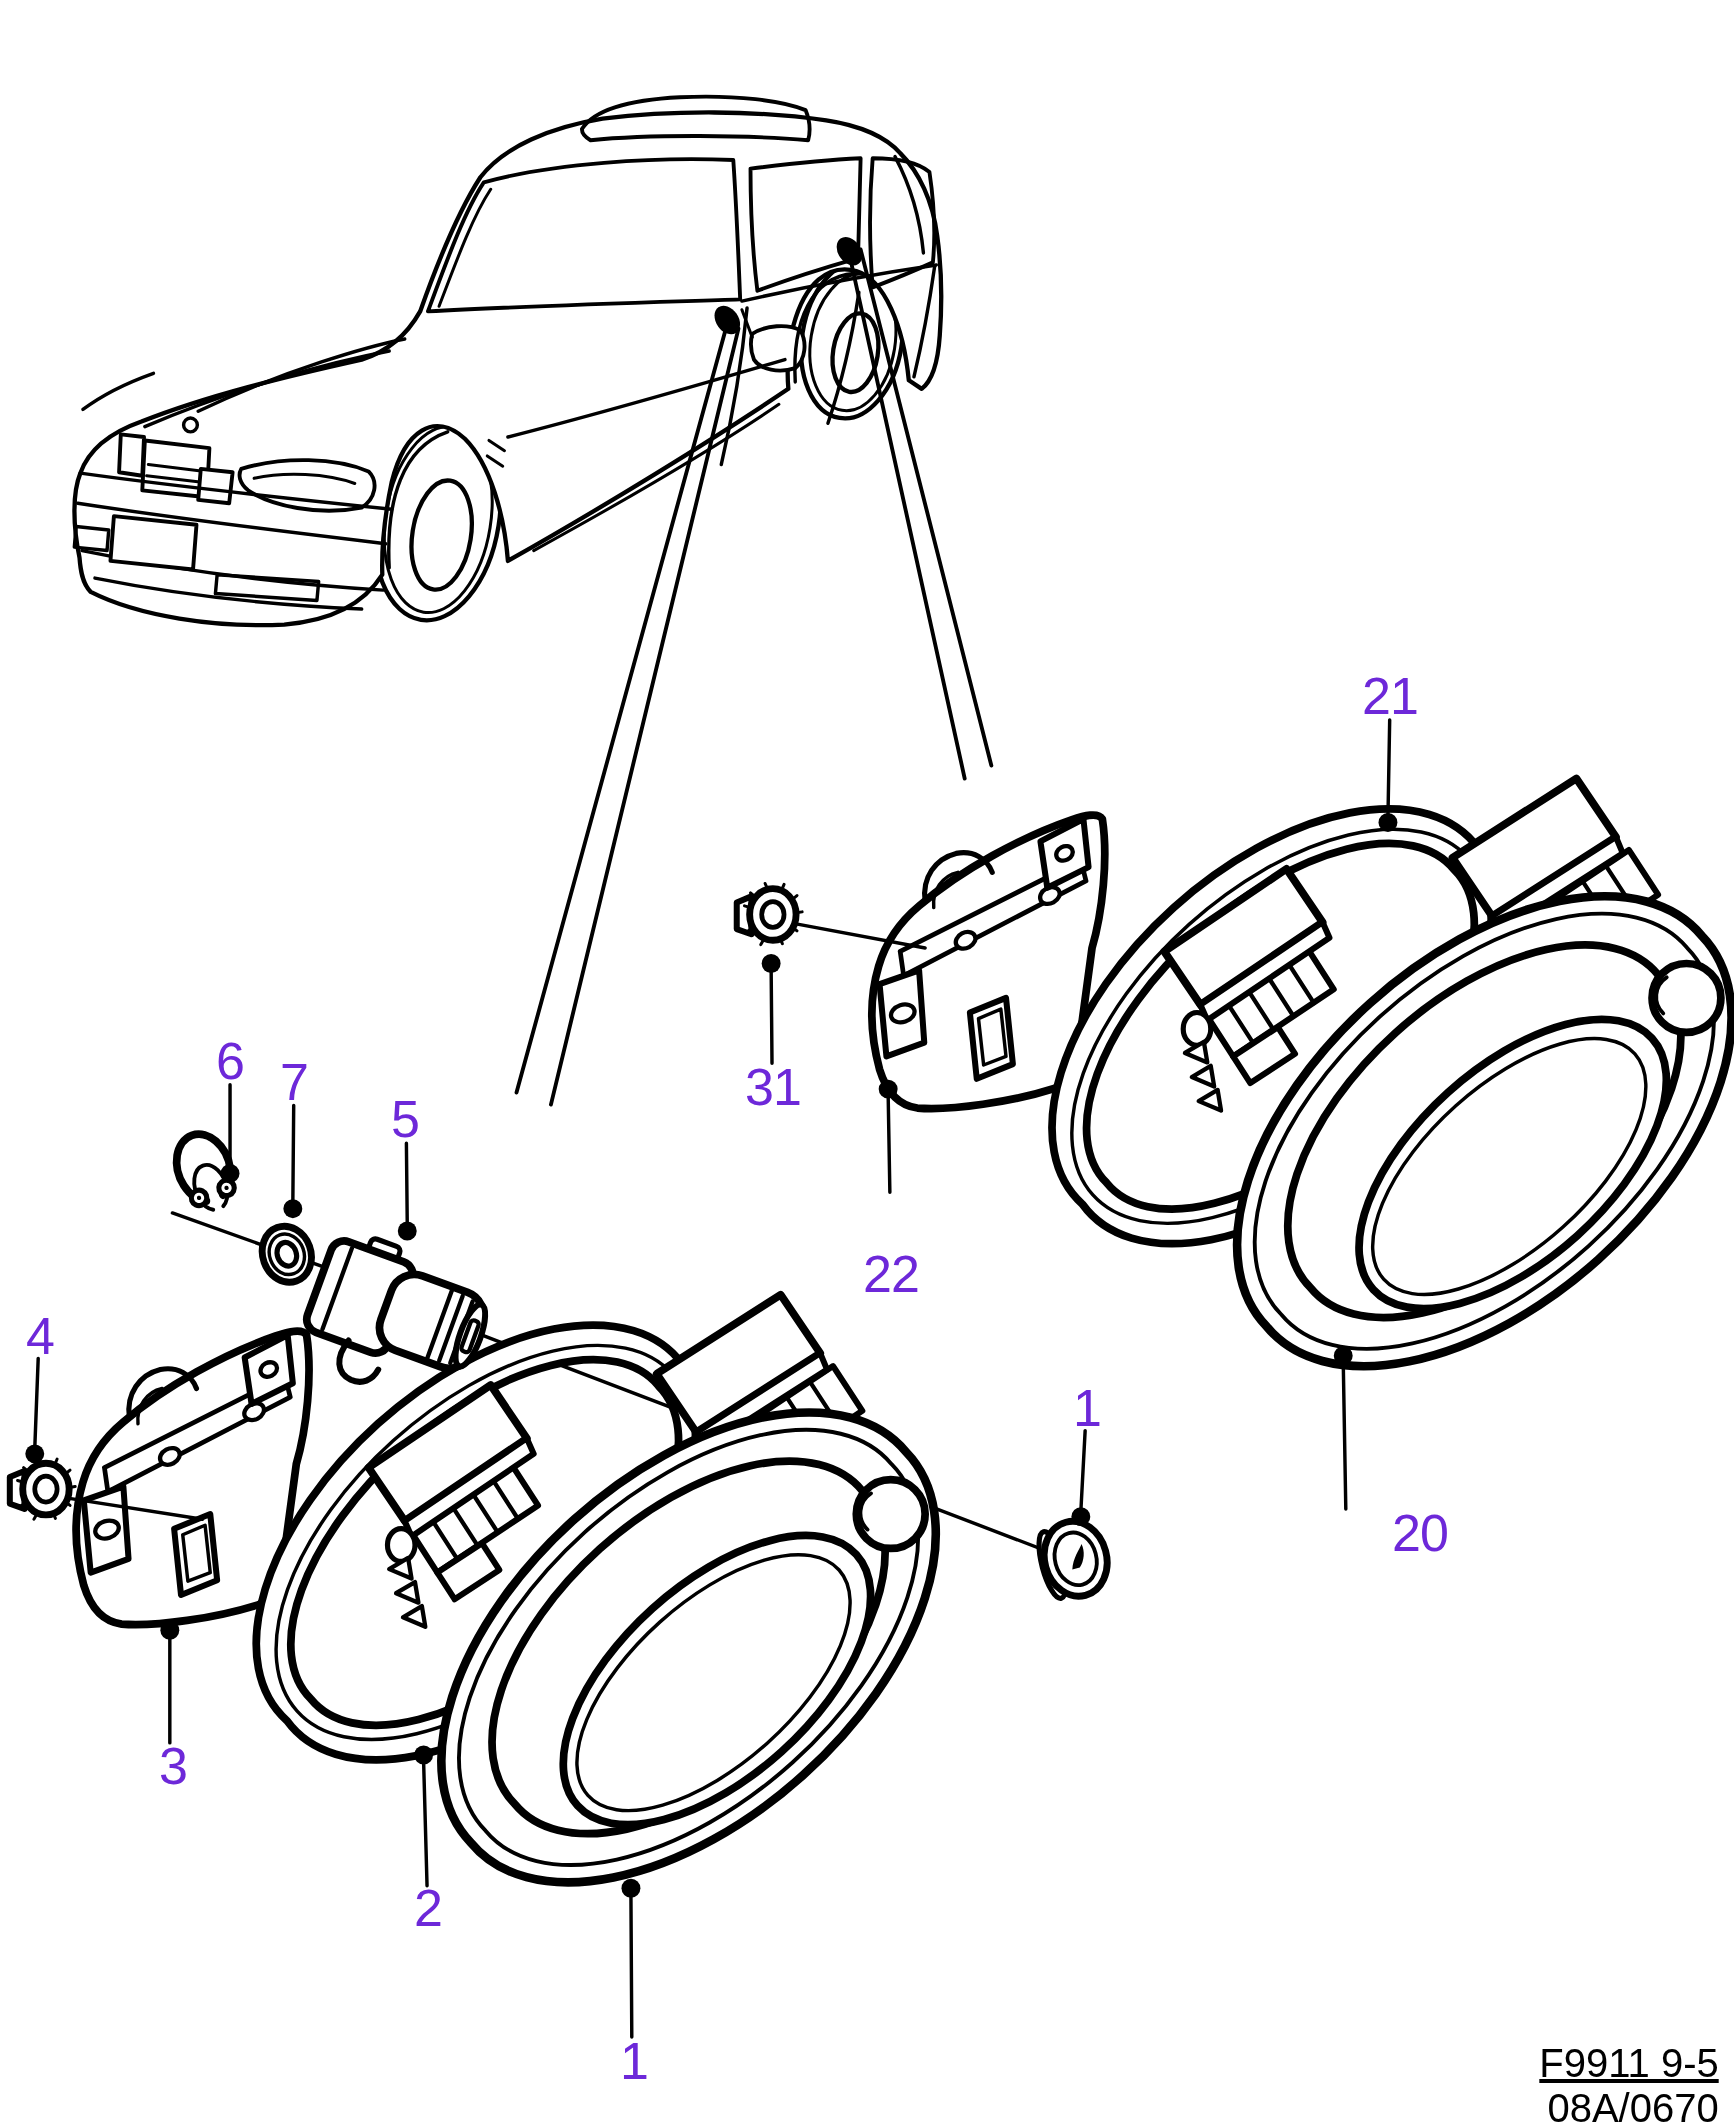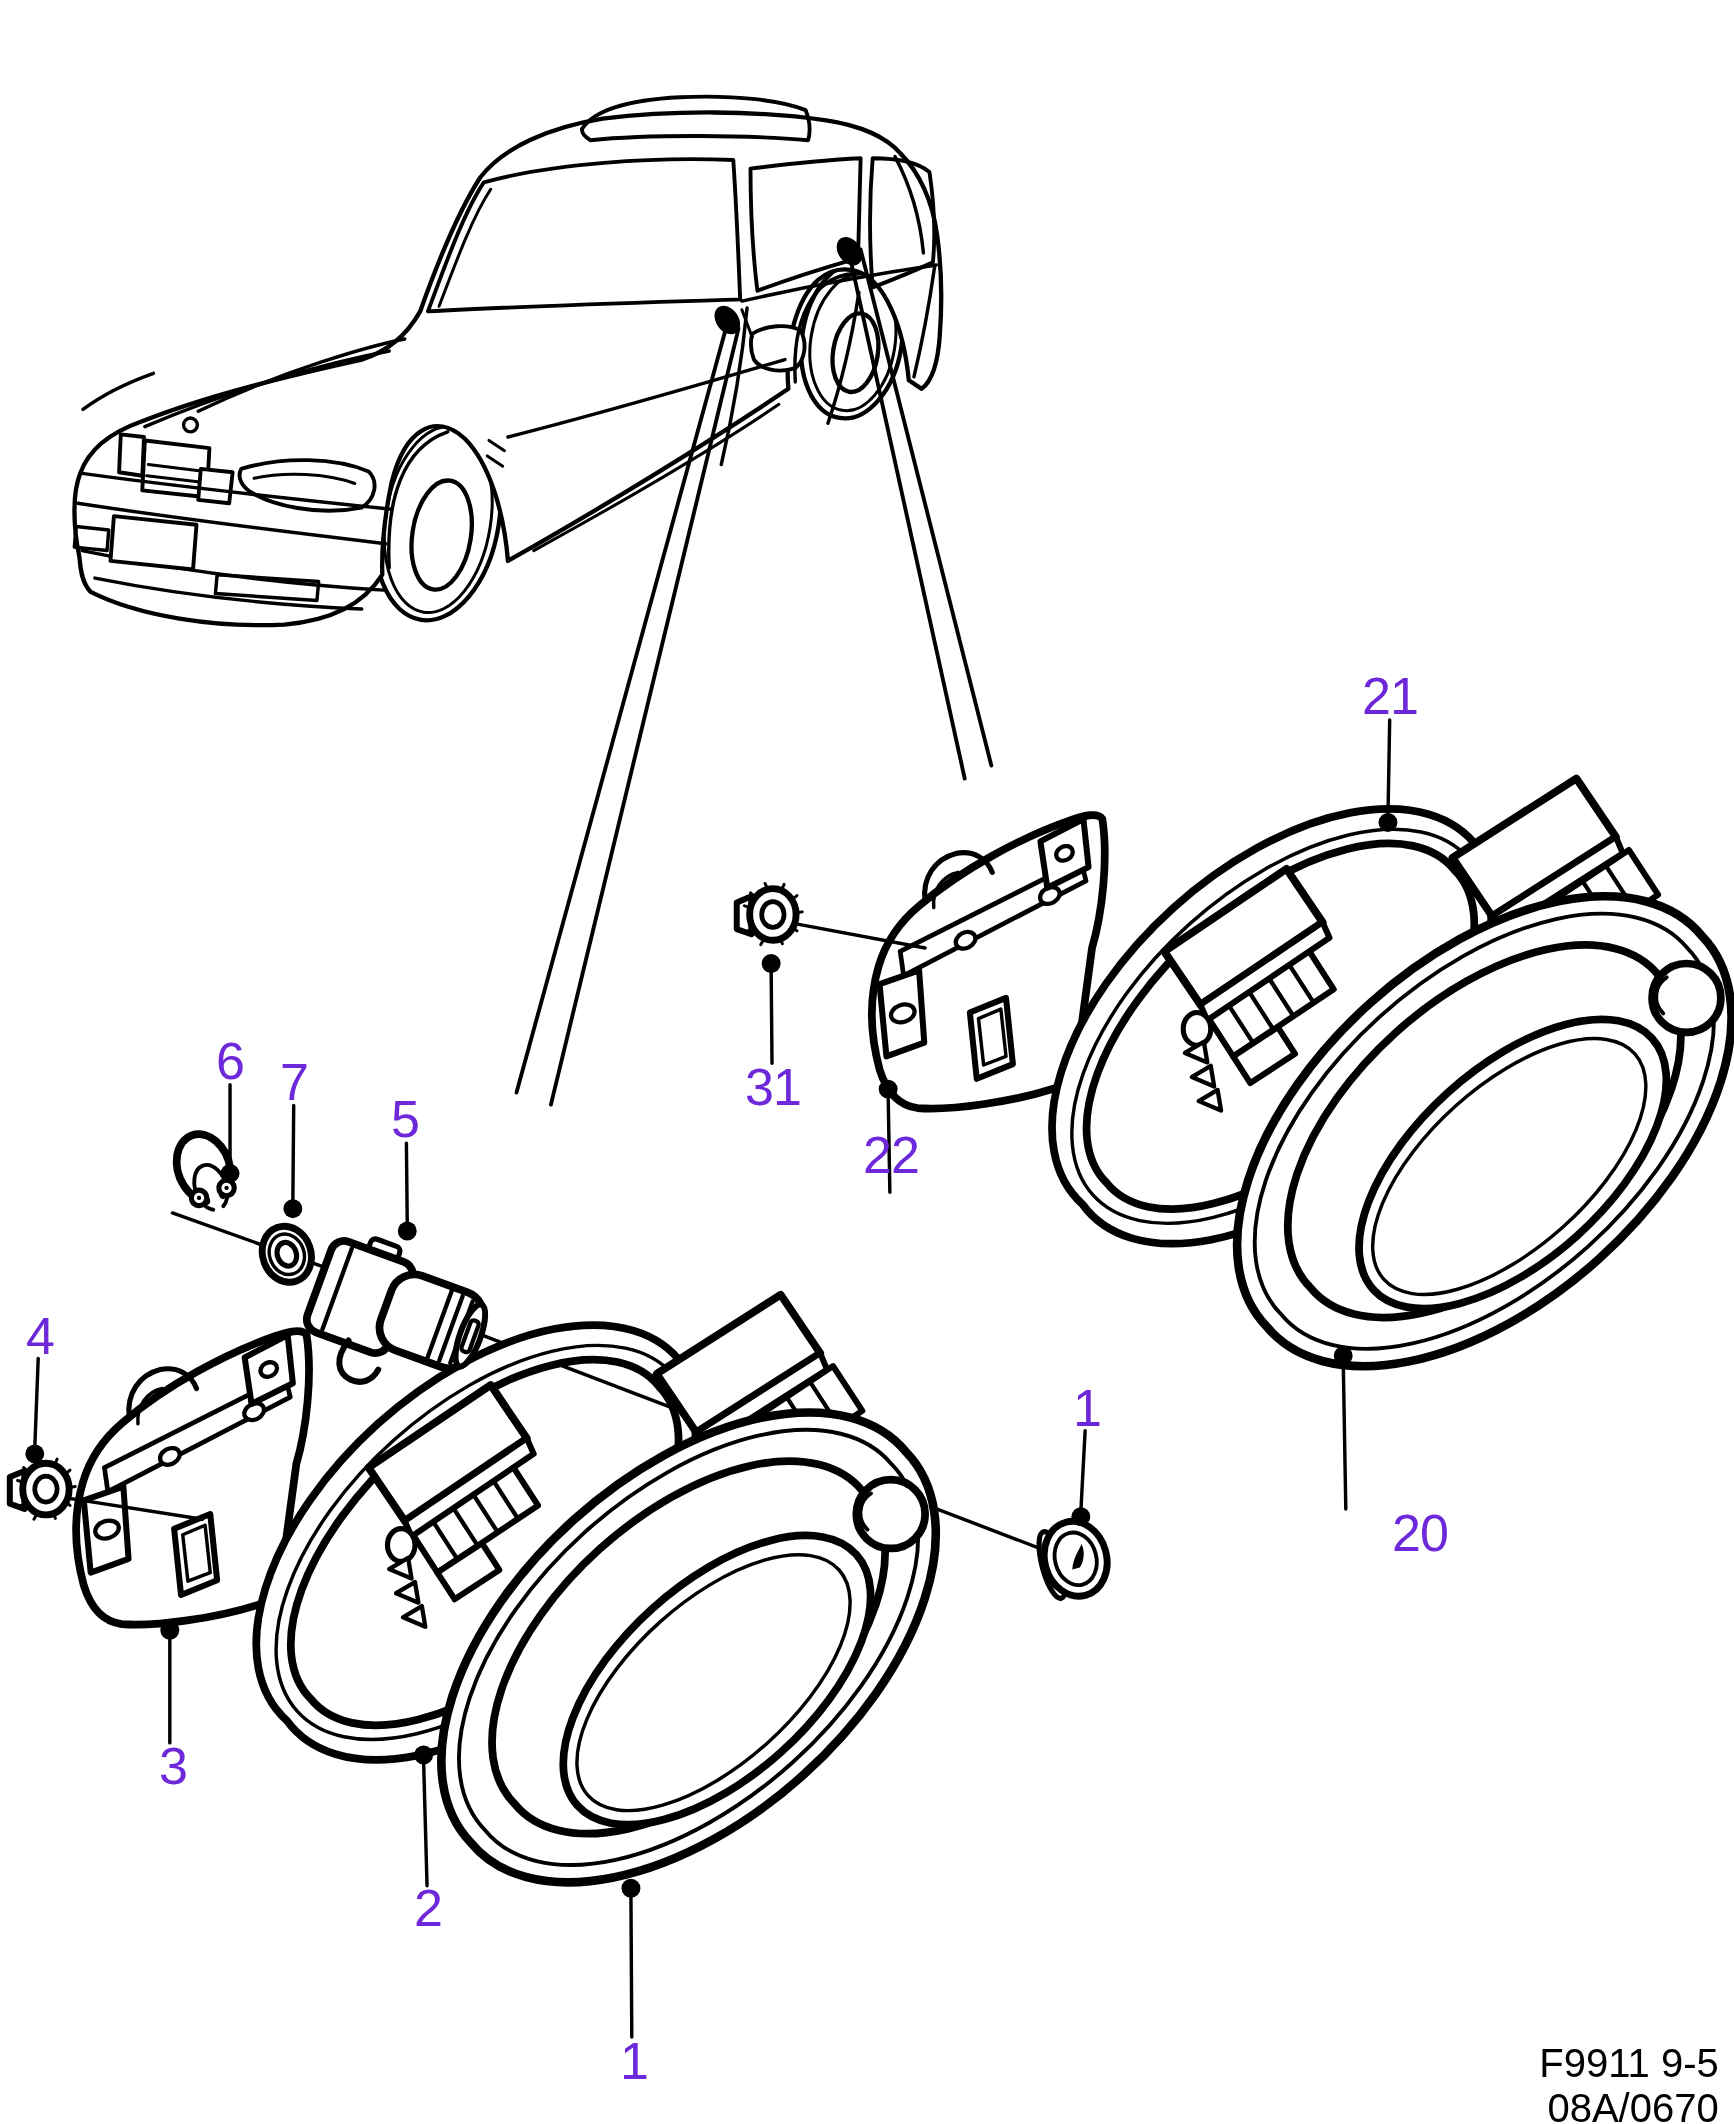--- a/index.html
+++ b/index.html
@@ -22,21 +22,21 @@
   }
   .figcode{
     position:absolute;
     right:16.3px;
     text-align:right;
     font-size:40px;
     line-height:1.12;
     color:#000;
     letter-spacing:0px;
   }
-  .figcode .ln{display:block;}
+  .figcode .ln{display:block;text-decoration:underline;}
 </style>
 </head>
 <body>
 
 <div class="page">
 
 <svg class="artwork" viewBox="0 0 2016 2469" xmlns="http://www.w3.org/2000/svg" fill="none" stroke="#000" stroke-linecap="round" stroke-linejoin="round">
 
   <defs>
 
@@ -282,21 +282,21 @@
 <span class="callout" style="left:634px;top:2061px">1</span>
 <span class="callout" style="left:428px;top:1908px">2</span>
 <span class="callout" style="left:173px;top:1766px">3</span>
 <span class="callout" style="left:40px;top:1336px">4</span>
 <span class="callout" style="left:405px;top:1119px">5</span>
 <span class="callout" style="left:230px;top:1061px">6</span>
 <span class="callout" style="left:294px;top:1082px">7</span>
 <span class="callout" style="left:1087px;top:1408px">1</span>
 <span class="callout" style="left:1420px;top:1533px">20</span>
 <span class="callout" style="left:1390px;top:696px">21</span>
-<span class="callout" style="left:891px;top:1155px">22</span>
+<span class="callout" style="left:891px;top:1274px">22</span>
 <span class="callout" style="left:773px;top:1087px">31</span>
 
 <div class="figcode" style="top:2041px">
   <span class="ln">F9911 9-5</span>
   <span class="ln">08A/0670</span>
 </div>
 
 </div>
 
 

